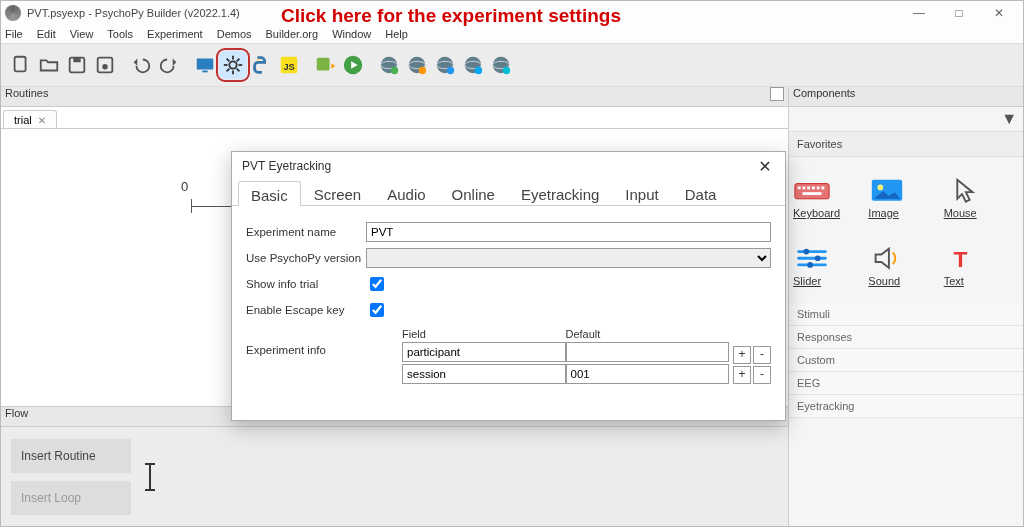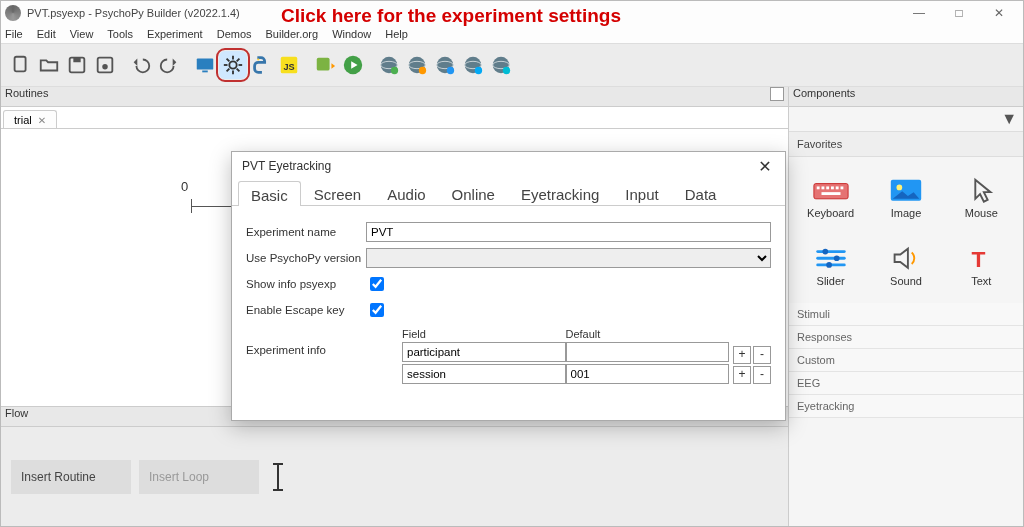--- a/index.html
+++ b/index.html
@@ -33,31 +33,31 @@
   .rtab { padding:3px 10px 2px 10px; font-size:11px; border:1px solid #ccc; border-bottom:none; background:#fdfdfd; display:flex; align-items:center; gap:6px; margin-left:2px; border-radius:3px 3px 0 0; }
   .rtab .x { color:#888; font-size:10px; }
   .timeline { flex:1; background:#fff; position:relative; overflow:hidden; }
   .timeline .zero { position:absolute; left:180px; top:50px; font-size:13px; color:#333; }
   .timeline .tick { position:absolute; left:190px; top:70px; width:1px; height:14px; background:#555; }
   .timeline .line { position:absolute; left:190px; top:77px; right:20px; height:1px; background:#555; }
   
   .flowpanel { height:120px; border-top:1px solid #ccc; background:#ececec; display:flex; flex-direction:column; }
   .flowpanel .panelhdr { background:#e8e8e8; }
   .flowbody { flex:1; display:flex; align-items:center; gap:18px; padding:0 10px; }
-  .fbtns { display:flex; flex-direction:row; gap:8px;text-align:center; }
+  .fbtns { display:flex; flex-direction:column; gap:8px;text-align:center; }
   .fbtn { width:120px; height:34px; background:#ddd; display:flex; align-items:center; padding:0 10px; font-size:12px; color:#444; }
   .fbtn.dim { color:#999; }
   .flowcursor { width:30px; display:flex; align-items:center; }
   .flowcursor div { width:2px; height:28px; background:#333; position:relative; }
   .flowcursor div:before, .flowcursor div:after { content:""; position:absolute; width:10px; height:2px; background:#333; left:-4px; }
   .flowcursor div:before { top:0; } .flowcursor div:after { bottom:0; }
   
   .rightcol .sectionhdr { padding:6px 8px; font-size:11px; color:#444; background:#eee; border-bottom:1px solid #ddd; border-top:1px solid #ddd; }
   .compgrid { display:grid; grid-template-columns:repeat(3,1fr); padding:6px 4px; gap:2px 0; }
-  .comp { display:flex; flex-direction:column; align-items:center; justify-content:center; height:66px; font-size:11px; color:#333; }
+  .comp { display:flex; flex-direction:column; align-items:flex-start; justify-content:center; height:66px; font-size:11px; color:#333;text-decoration:underline; }
   .comp .ic { width:38px; height:34px; display:flex; align-items:center; justify-content:center; }
   .catlist div.cat { padding:5px 8px; font-size:11px; color:#666; border-bottom:1px solid #e4e4e4; background:#f8f8f8; }
   .filterrow { display:flex; justify-content:flex-end; padding:3px 6px; color:#555; }
   
   .dialog { position:absolute; left:230px; top:150px; width:555px; height:270px; background:#fff; border:1px solid #aaa; box-shadow:0 6px 20px rgba(0,0,0,0.25); z-index:100; display:flex; flex-direction:column; }
   .dlgtitle { height:28px; display:flex; align-items:center; padding:0 10px; font-size:12px; color:#333; }
   .dlgtitle .sp { flex:1; }
   .dlgtitle .close { font-size:16px; color:#333; width:20px; text-align:center; }
   .dtabs { height:26px; display:flex; border-bottom:1px solid #ccc; padding-left:6px; }
   .dtab { padding:5px 12px 4px 12px; font-size:15px; color:#444; border:1px solid transparent; border-bottom:none; }
@@ -365,21 +365,21 @@
     <div class="dbody">
       <div class="frow">
         <label>Experiment name</label>
         <input type="text" value="PVT" style="">
       </div>
       <div class="frow">
         <label>Use PsychoPy version</label>
         <select><option></option></select>
       </div>
       <div class="frow">
-        <label>Show info psyexp</label>
+        <label>Show info trial</label>
         <input type="checkbox" checked="" style="">
       </div>
       <div class="frow">
         <label>Enable Escape key</label>
         <input type="checkbox" checked="" style="">
       </div>
       <div class="frow" style="align-items:flex-start;">
         <label style="padding-top:18px;">Experiment info</label>
         <div style="flex:1;padding-left:36px;">
           <div class="infogrid">

